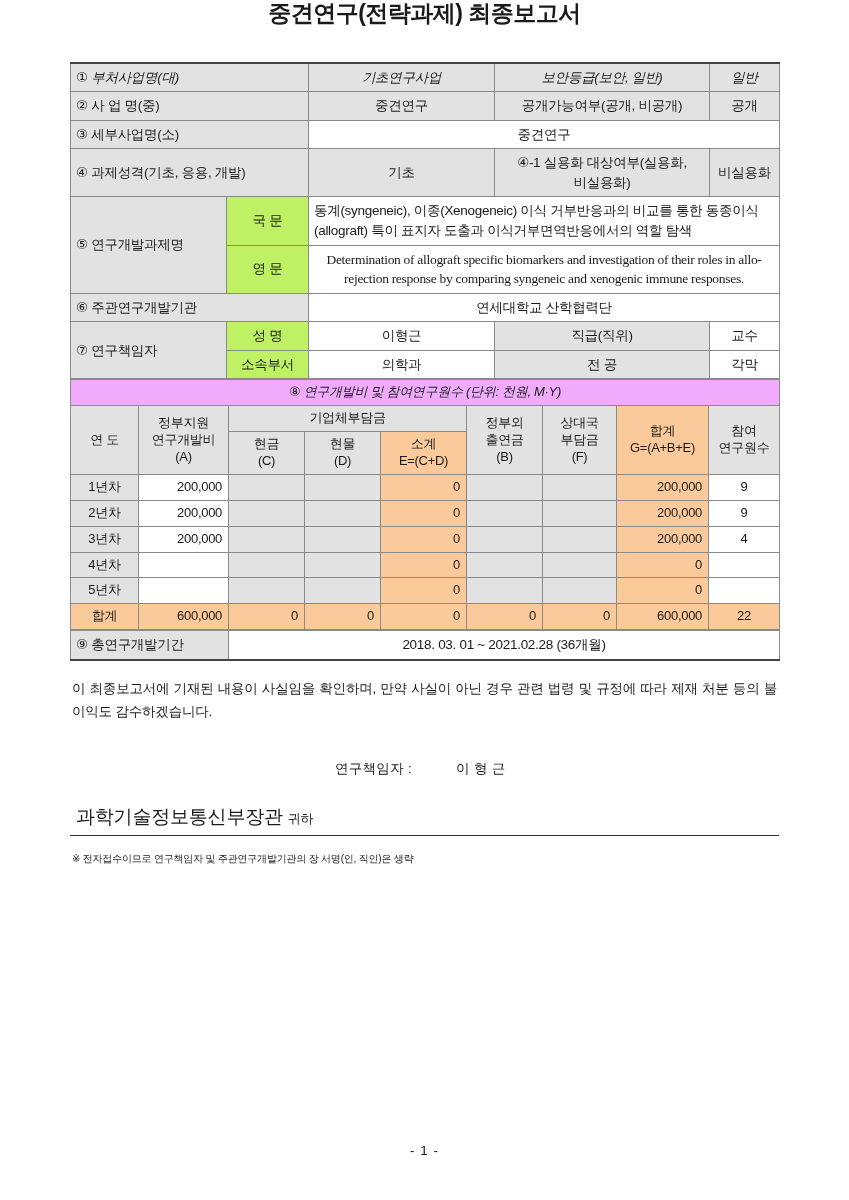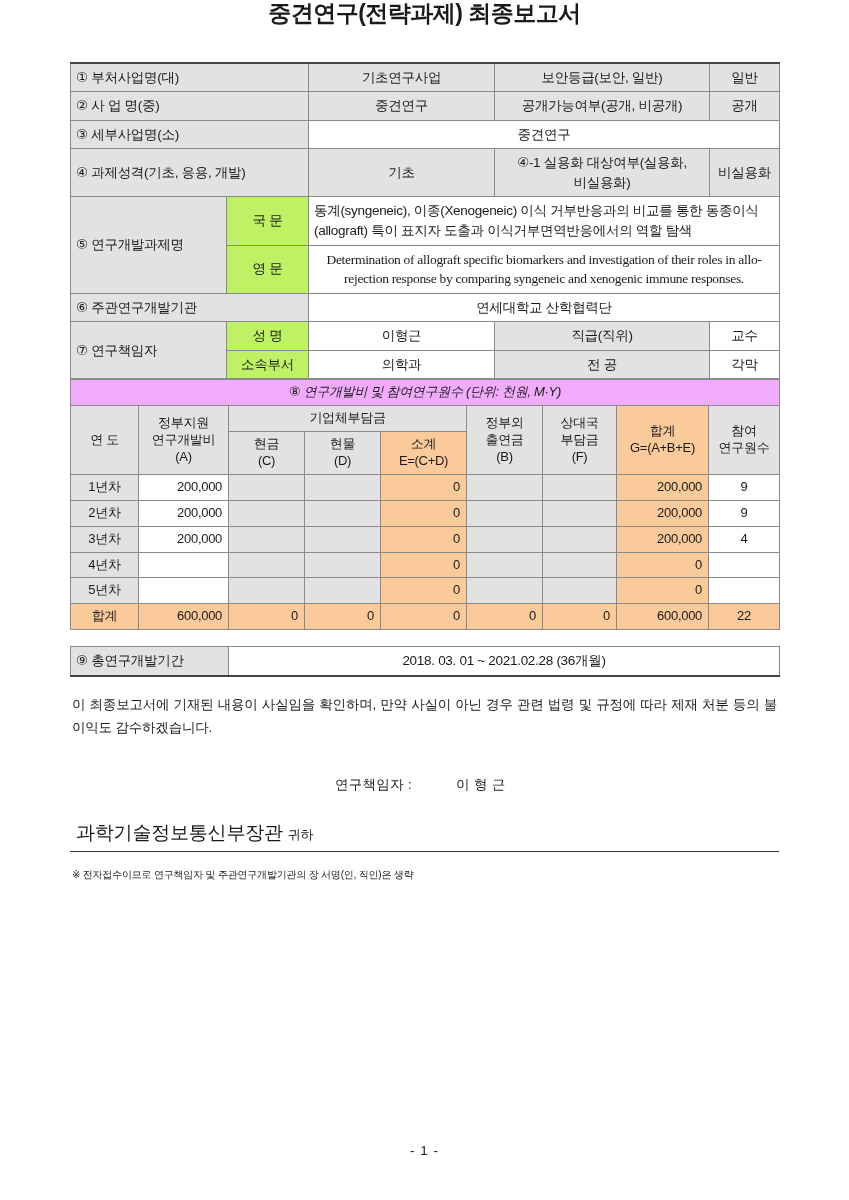--- a/index.html
+++ b/index.html
@@ -42,21 +42,21 @@
   table.grid td {
     border: 1px solid #8a8a8a;
     font-size: 13.5px;
     padding: 4px 5px;
     vertical-align: middle;
     line-height: 1.45;
     letter-spacing: -0.3px;
     word-break: keep-all;
   }
   .t1 { margin-top: 34px; }
-  .outer-top { border-top: 2px solid #444 !important; }
+  .outer-top { border-top: 2px solid #444 !important; font-style: italic; }
   .outer-bot { border-bottom: 2px solid #444 !important; }
 
   .lbl {
     background: #bef264;
     text-align: center;
     font-size: 13.5px;
   }
   .lbl-left {
     background: #e2e2e2;
     text-align: left;
@@ -147,21 +147,21 @@
     font-size: 13px;
   }
   .sum-lbl {
     background: #fbca9b;
     text-align: center;
     font-size: 13px;
   }
   .ctr { text-align: center !important; }
 
   
-  .t3 { margin-top: 16px; border-radius: 15px; }
+  .t3 { margin-top: 0; border-radius: 15px; }
 
   
   .statement {
     margin-top: 16px;
     font-size: 13.5px;
     line-height: 1.75;
     text-align: justify;
     letter-spacing: -0.2px;
     padding: 0 2px;
   }

